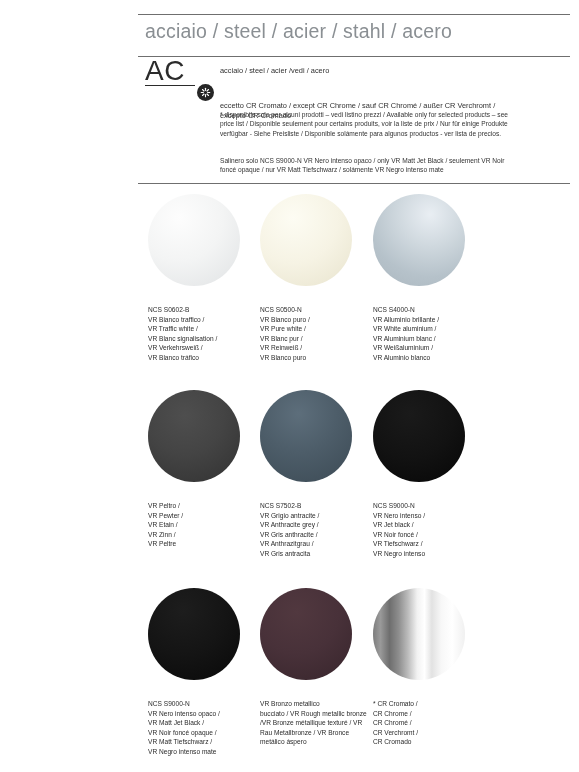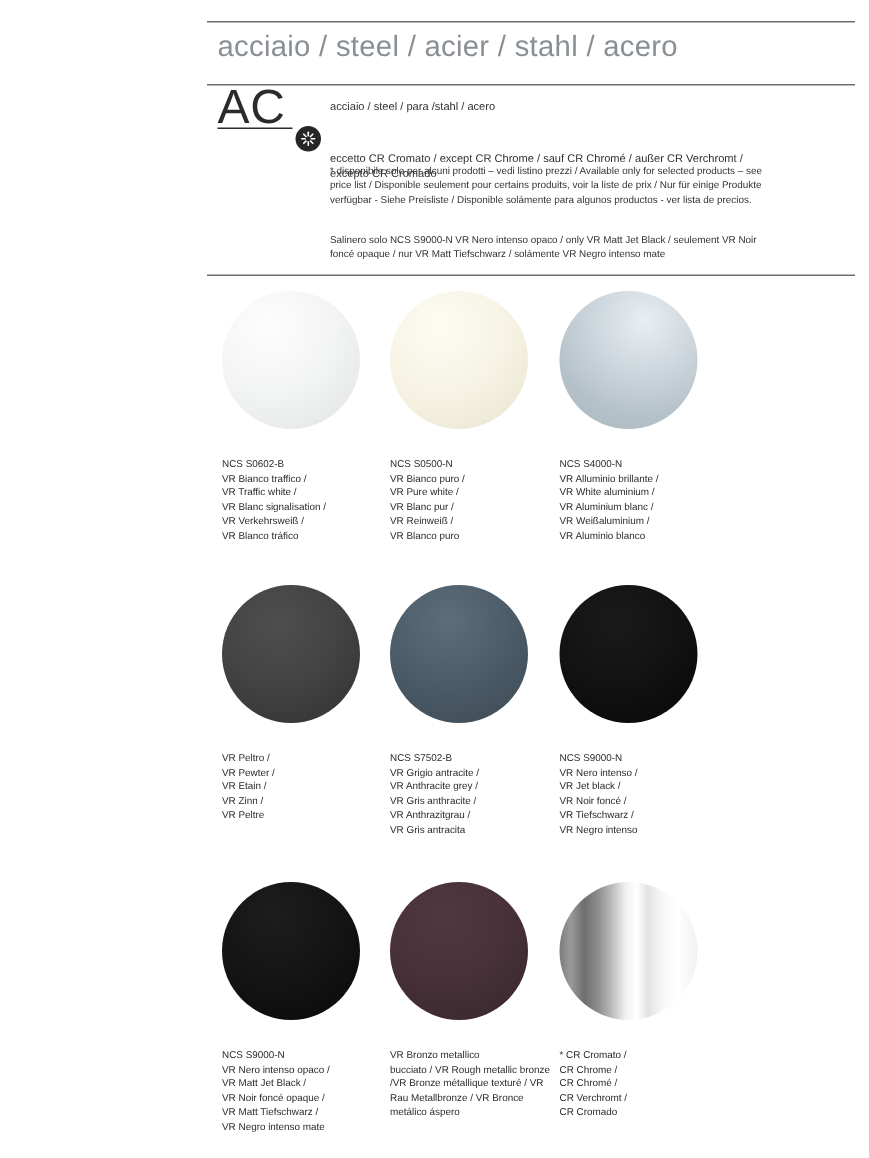--- a/index.html
+++ b/index.html
@@ -48,21 +48,21 @@
   }
 
   
   .logo-block {
     position: absolute;
     left: 145px;
     top: 58px;
     width: 56px;
   }
   .logo-text {
-    font-size: 32px;
+    font-size: 28px;
     line-height: 26px;
     letter-spacing: 0.5px;
     color: #2b2b2b;
     font-weight: 400;
   }
   .logo-underline {
     width: 50px;
     height: 1.4px;
     background: #2b2b2b;
     margin-top: 1px;
@@ -201,21 +201,21 @@
 
   <div class="title">acciaio / steel / acier / stahl / acero</div>
 
   <div class="rule rule-mid"></div>
 
   <div class="logo-block">
     <div class="logo-text">AC</div>
     <div class="logo-underline"></div>
   </div>
 
-  <div class="hdr-line">acciaio / steel / para /stahl / acero</div>
+  <div class="hdr-line">acciaio / steel / acier /vedi / acero</div>
 
   <div class="sparkle-icon">
     <svg width="17" height="17" viewBox="0 0 17 17" aria-hidden="true">
       <g stroke="#ffffff" stroke-width="1.1" stroke-linecap="round">
         <line x1="8.5" y1="4.2" x2="8.5" y2="12.8"></line>
         <line x1="4.2" y1="8.5" x2="12.8" y2="8.5"></line>
         <line x1="5.5" y1="5.5" x2="11.5" y2="11.5"></line>
         <line x1="11.5" y1="5.5" x2="5.5" y2="11.5"></line>
       </g>
       <circle cx="8.5" cy="8.5" r="1.7" fill="#262626"></circle>

